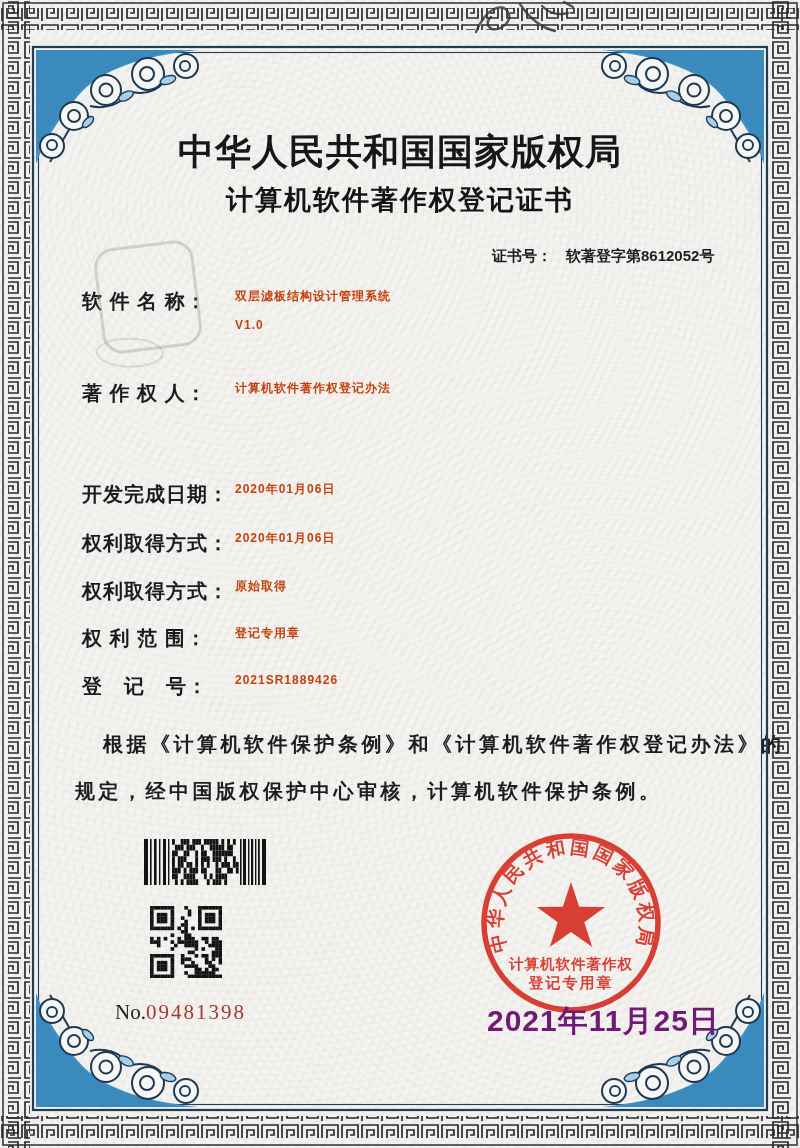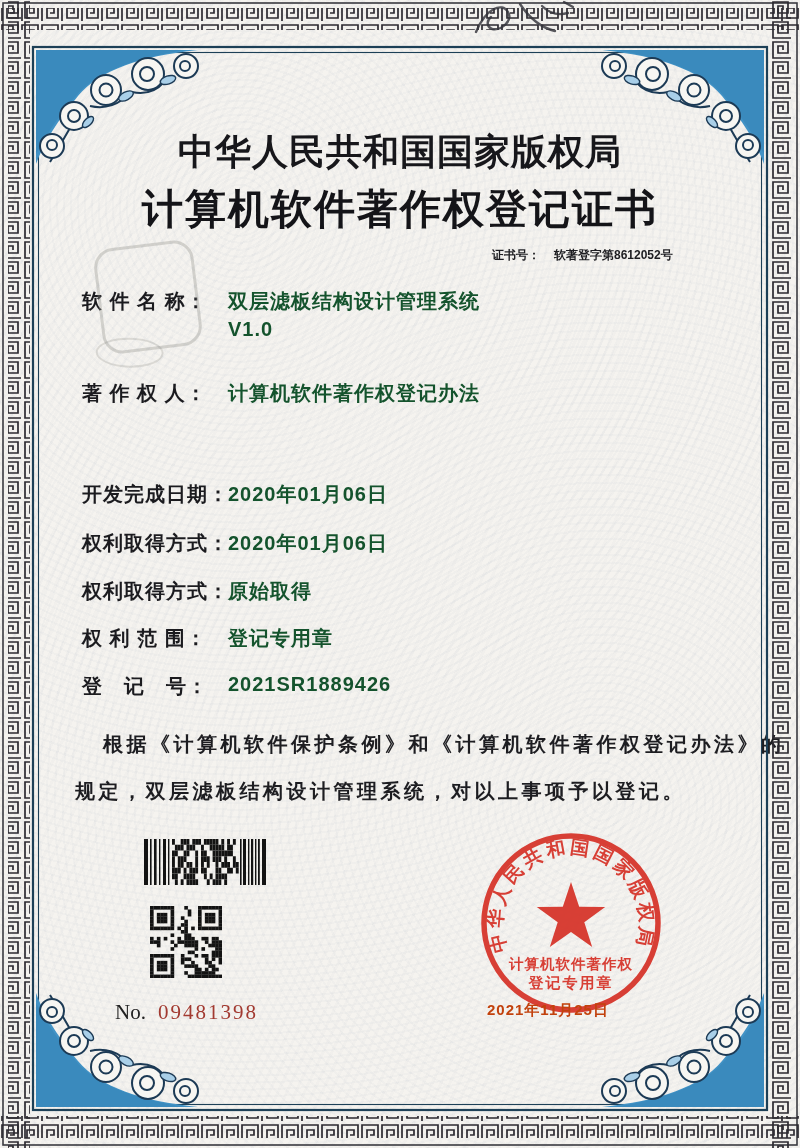--- a/index.html
+++ b/index.html
@@ -15,38 +15,38 @@
       repeating-radial-gradient(circle at 75% 70%, rgba(150,165,185,.05) 0 2px, rgba(0,0,0,0) 2px 8px),
       repeating-linear-gradient(115deg, rgba(140,150,170,.04) 0 3px, rgba(0,0,0,0) 3px 8px);
   }
   .abs{position:absolute;}
   .title{
     left:0;top:128px;width:100%;text-align:center;
     font-size:36px;font-weight:800;letter-spacing:1px;color:#17171b;
   }
   .subtitle{
     left:0;top:182px;width:100%;text-align:center;
-    font-size:41px;font-weight:900;letter-spacing:2px;color:#141418;
+    font-size:27px;font-weight:900;letter-spacing:2px;color:#141418;
   }
   .certno{
-    left:492px;top:247px;font-size:12px;font-weight:700;color:#1d1d21;white-space:nowrap;text-align:right;
+    left:492px;top:247px;font-size:15px;font-weight:700;color:#1d1d21;white-space:nowrap;text-align:right;
   }
   .certno .val{margin-left:14px;}
   .frow{white-space:nowrap;}
   .flabel{position:absolute;left:82px;font-size:20px;font-weight:700;color:#1b1b1f;letter-spacing:1px;}
-  .fvalue{position:absolute;left:228px;font-size:20px;font-weight:700;color:#14532d;letter-spacing:1px;}
+  .fvalue{position:absolute;left:235px;font-size:12px;font-weight:700;color:#c2410c;letter-spacing:1px;}
   .bodyline{
     position:absolute;left:75px;font-size:20px;font-weight:600;color:#1d1d21;
     letter-spacing:3.5px;white-space:nowrap;
   }
   .indent{left:103px;}
   .serial{left:115px;top:1000px;font-family:"Liberation Serif","DejaVu Serif",serif;font-size:21px;color:#222;white-space:nowrap;}
-  .serial .num{color:#a23a31;margin-left:12px;letter-spacing:2px;}
+  .serial .num{color:#a23a31;margin-left:0;letter-spacing:2px;}
   .issue-date{
-    left:487px;top:1001px;font-size:15px;font-weight:700;color:#c2410c;letter-spacing:1px;z-index:6;white-space:nowrap;
+    left:487px;top:1001px;font-size:30px;font-weight:700;color:#701a75;letter-spacing:1px;z-index:6;white-space:nowrap;
   }
   .ghost-stamp{
     left:98px;top:244px;width:94px;height:100px;z-index:1;
     border:3px solid rgba(145,145,140,.35);border-radius:20px;
     transform:rotate(-7deg);
   }
   .ghost-stamp .blob{
     position:absolute;left:-12px;top:88px;width:64px;height:26px;
     border:2px solid rgba(150,150,145,.28);border-radius:50%;
     transform:rotate(8deg);
@@ -155,21 +155,21 @@
   <div class="frow">
     <span class="flabel" style="top:625px">权 利 范 围：</span>
     <span class="fvalue" style="top:625px">登记专用章</span>
   </div>
   <div class="frow">
     <span class="flabel" style="top:673px">登　记　号：</span>
     <span class="fvalue" style="top:673px">2021SR1889426</span>
   </div>
 
   <div class="bodyline indent" style="top:731px">根据《计算机软件保护条例》和《计算机软件著作权登记办法》的</div>
-  <div class="bodyline" style="top:778px">规定，双层滤板结构设计管理系统，对以上事项予以登记。</div>
+  <div class="bodyline" style="top:778px">规定，经中国版权保护中心审核，计算机软件保护条例。</div>
 </div>
 
 <svg id="barcode" class="abs content" width="124" height="46" style="left:144px;top:839px;">
     <rect x="0" y="0" width="4" height="46" fill="#131313"></rect>
     <rect x="6" y="0" width="1.6" height="46" fill="#131313"></rect>
     <rect x="10" y="0" width="2.6" height="46" fill="#131313"></rect>
     <rect x="15" y="0" width="1.4" height="46" fill="#131313"></rect>
     <rect x="19" y="0" width="3" height="46" fill="#131313"></rect>
     <rect x="24" y="0" width="1.4" height="46" fill="#131313"></rect>
     <rect x="28" y="0" width="2.9" height="5.75" fill="#131313"></rect>

